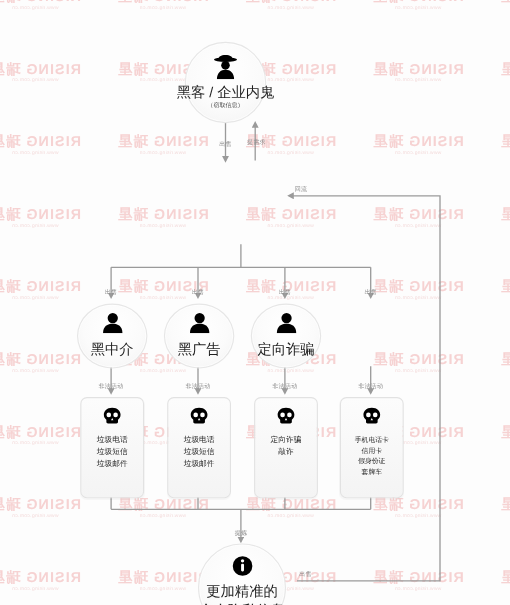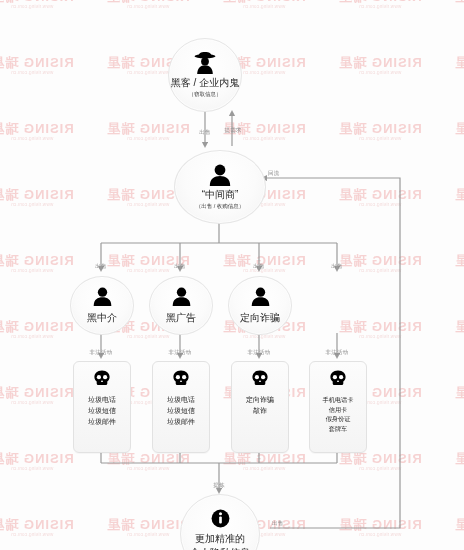--- a/index.html
+++ b/index.html
@@ -49,21 +49,21 @@
   .circle-node{
     position:absolute;z-index:3;
     border-radius:50%;
     background:radial-gradient(circle at 50% 38%,#ffffff 0%,#fbfbfb 55%,#f2f2f2 100%);
     border:1px solid #e6e6e6;
     box-shadow:0 0 0 1px rgba(255,255,255,.6) inset;
     display:flex;flex-direction:column;align-items:center;justify-content:center;
     text-align:center;
   }
   .circle-node .glyph{display:block;line-height:1;}
-  .cn-label{font-size:10px;color:#1f1f1f;line-height:1.25;white-space:nowrap;}
+  .cn-label{font-size:13px;color:#1f1f1f;line-height:1.25;white-space:nowrap;}
   .cn-sub{font-size:5.5px;color:#3a3a3a;line-height:1.3;white-space:nowrap;margin-top:1px;}
 
   .box-node{
     position:absolute;z-index:3;
     background:linear-gradient(180deg,#fcfcfc 0%,#f4f4f4 100%);
     border:1px solid #e2e2e2;
     border-radius:6px;
     display:flex;flex-direction:column;align-items:center;
     padding-top:8px;
     box-shadow:0 1px 1px rgba(0,0,0,.03);
@@ -316,30 +316,20 @@
         <path d="M5.2 22 C5.2 16.2 8.6 13.3 13 13.3 C17.4 13.3 20.8 16.2 20.8 22 Z" fill="#000"></path>
       </svg>
     </span>
     <span class="cn-label">黑客 / 企业内鬼</span>
     <span class="cn-sub">（窃取信息）</span>
   </div>
 
   <div class="edge-label el-center" style="left:205px;top:130px;">出售</div>
   <div class="edge-label el-center" style="left:233px;top:128px;">提需求</div>
 
-  <div class="circle-node" style="left:174px;top:150px;width:90px;height:72px;border-radius:50%;">
-    <span class="glyph">
-      <svg width="24" height="22" viewBox="0 0 24 22">
-        <circle cx="12" cy="6" r="5.4" fill="#000"></circle>
-        <path d="M1.8 22 C1.8 14.6 6.4 12 12 12 C17.6 12 22.2 14.6 22.2 22 Z" fill="#000"></path>
-      </svg>
-    </span>
-    <span class="cn-label">“中间商”</span>
-    <span class="cn-sub">（出售 / 收购信息）</span>
-  </div>
 
   <div class="edge-label" style="left:268px;top:171px;">回流</div>
 
   <div class="circle-node" style="left:70px;top:276px;width:62px;height:57px;">
     <span class="glyph">
       <svg width="21" height="19" viewBox="0 0 24 22">
         <circle cx="12" cy="6" r="5.4" fill="#000"></circle>
         <path d="M1.8 22 C1.8 14.6 6.4 12 12 12 C17.6 12 22.2 14.6 22.2 22 Z" fill="#000"></path>
       </svg>
     </span>

